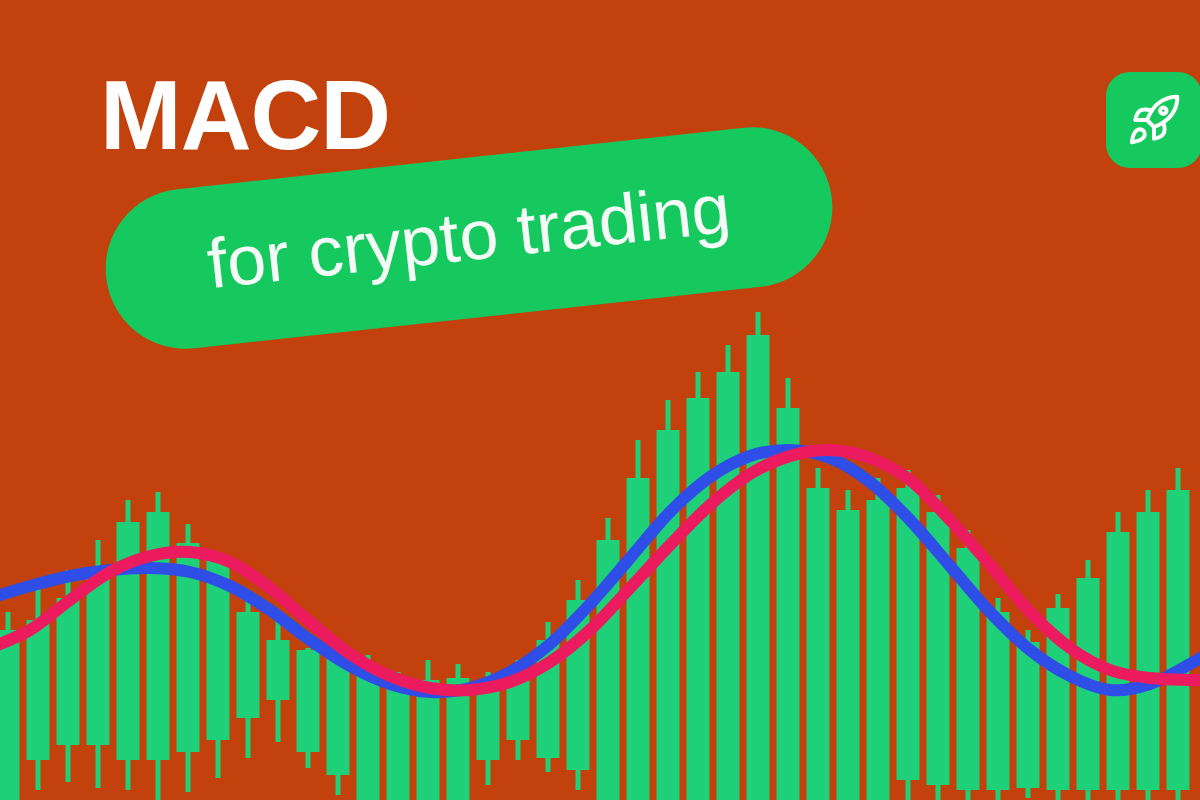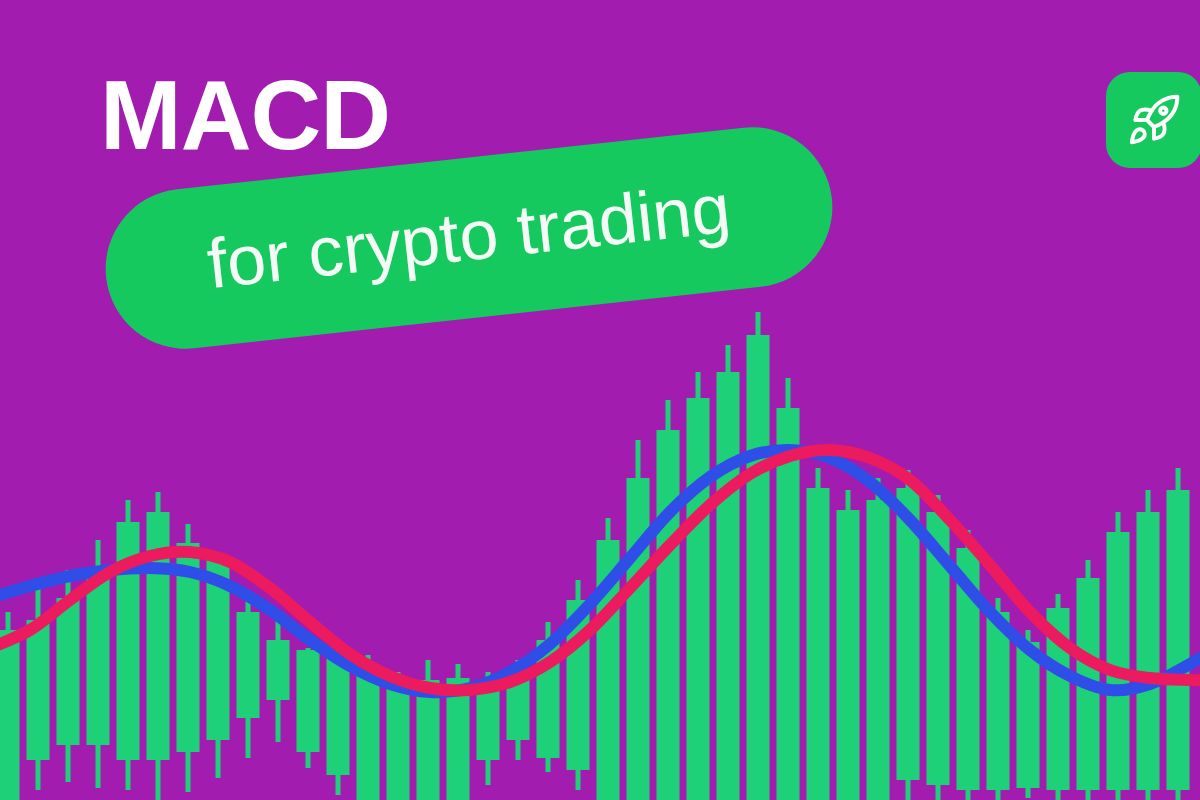--- a/index.html
+++ b/index.html
@@ -6,21 +6,21 @@
   html, body {
     margin: 0;
     padding: 0;
     background: #14181d;
   }
   #stage {
     position: relative;
     width: 1200px;
     height: 800px;
     overflow: hidden;
-    background: #a21caf;
+    background: #c2410c;
     font-family: "Liberation Sans", "DejaVu Sans", sans-serif;
   }
 
   
   #chart-layer {
     position: absolute;
     left: 0; top: 0;
     width: 1200px;
     height: 800px;
   }

